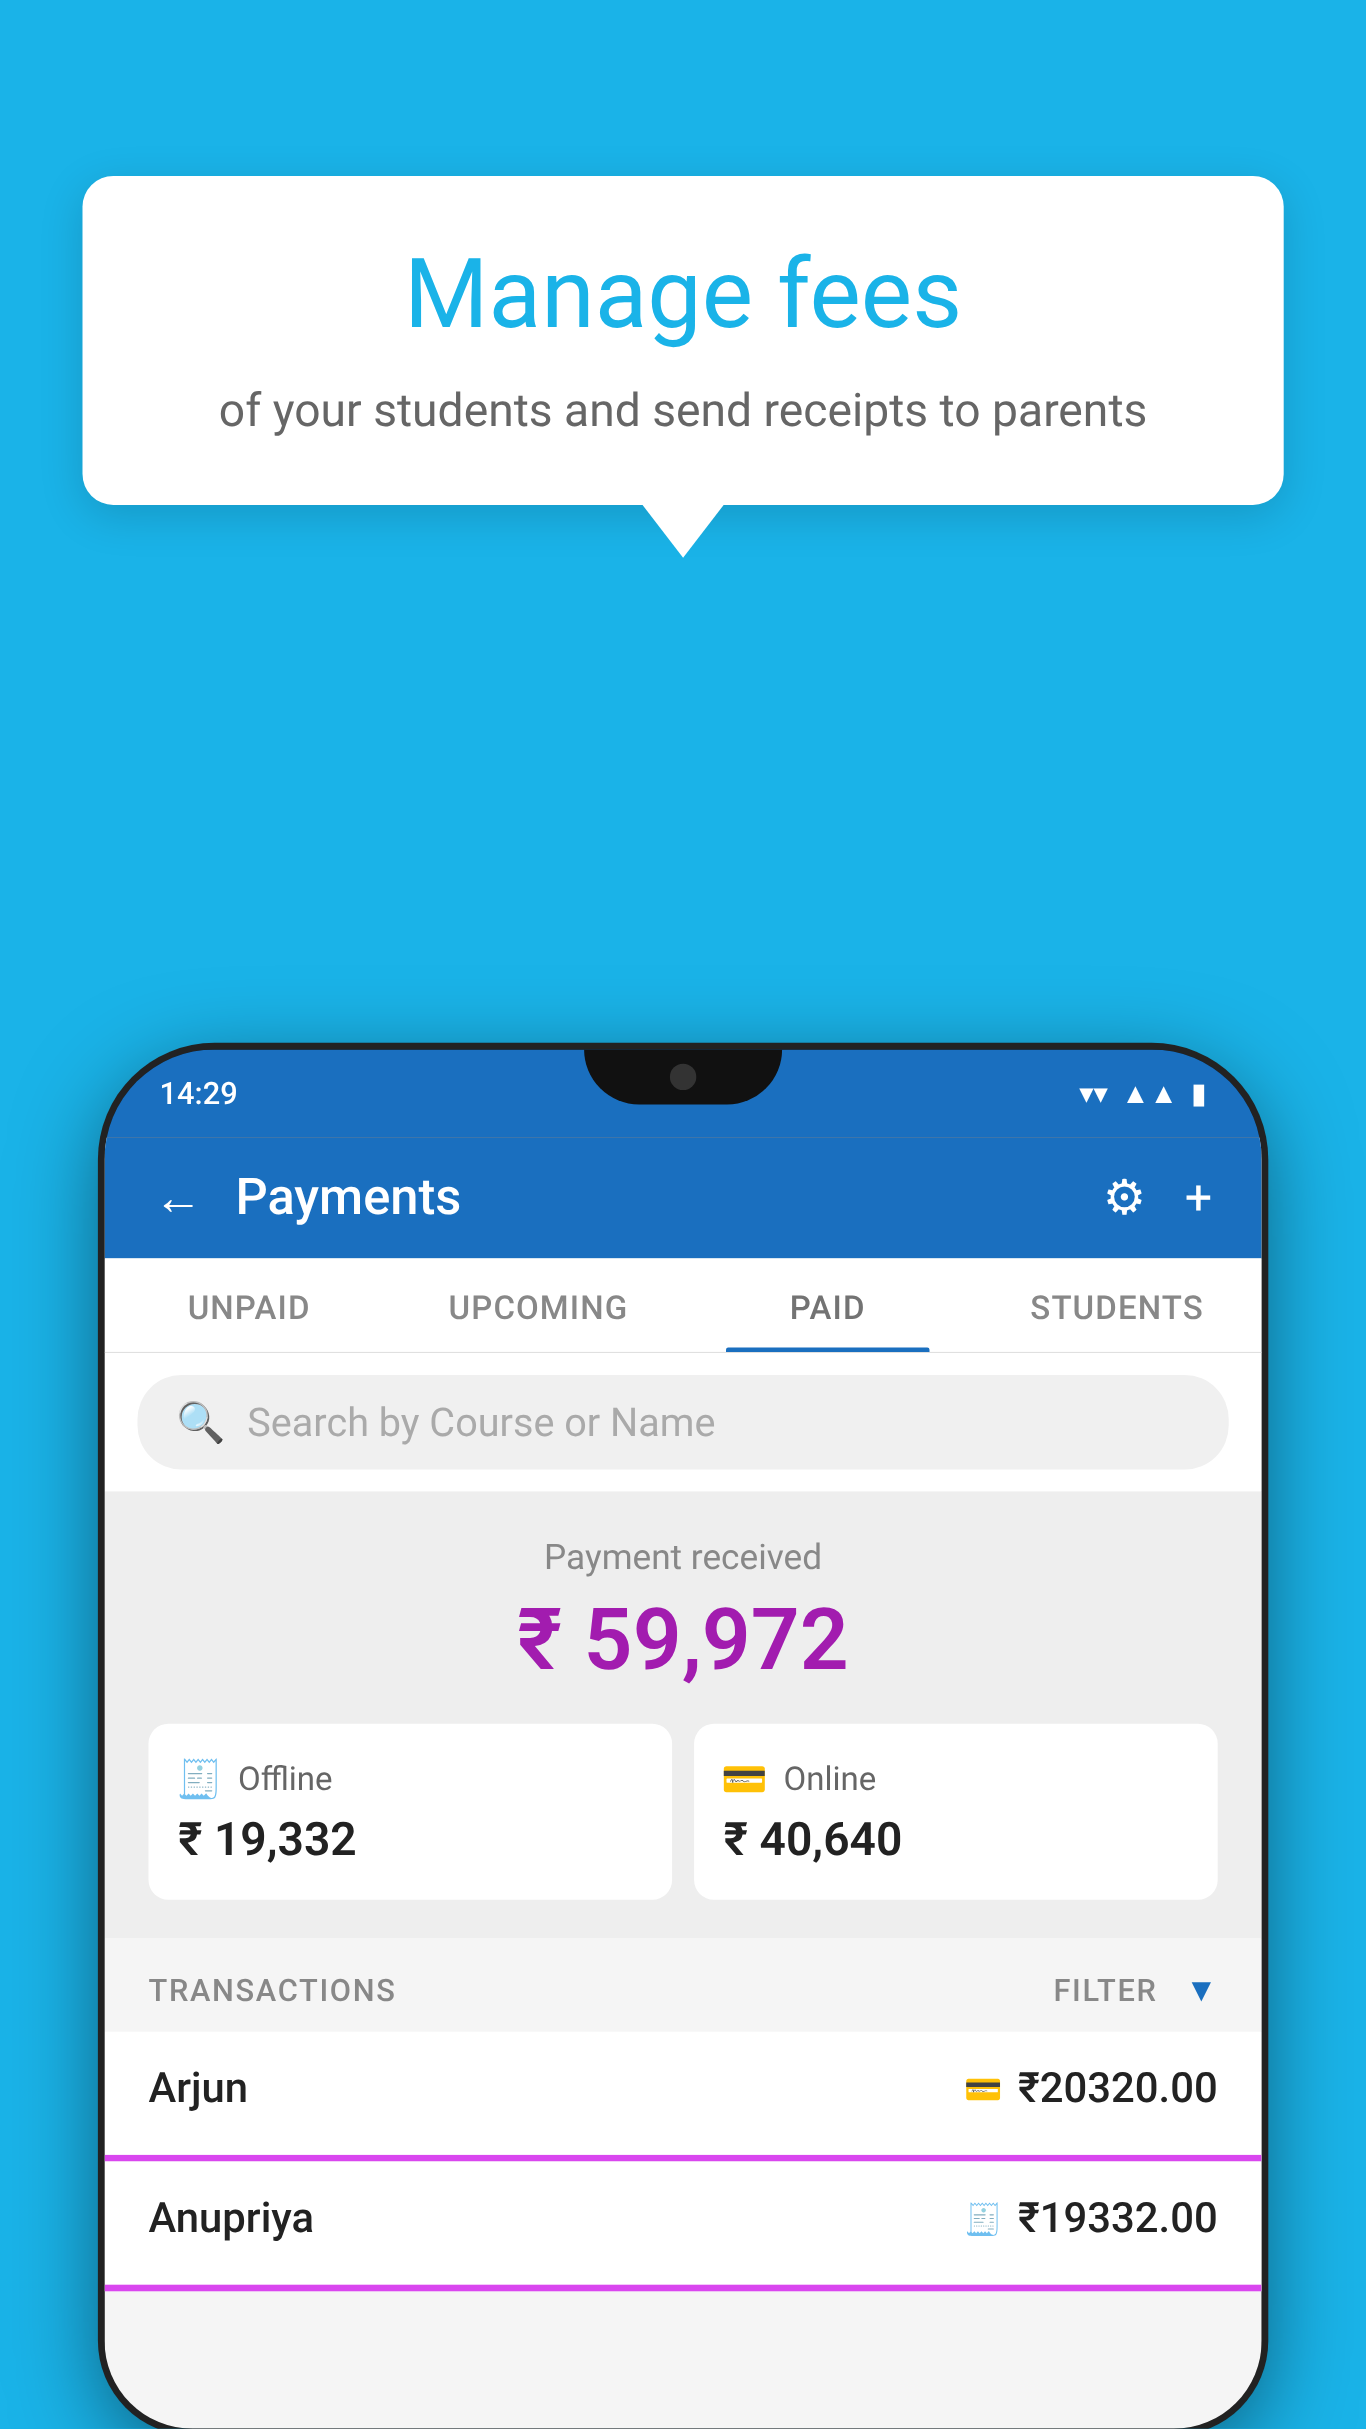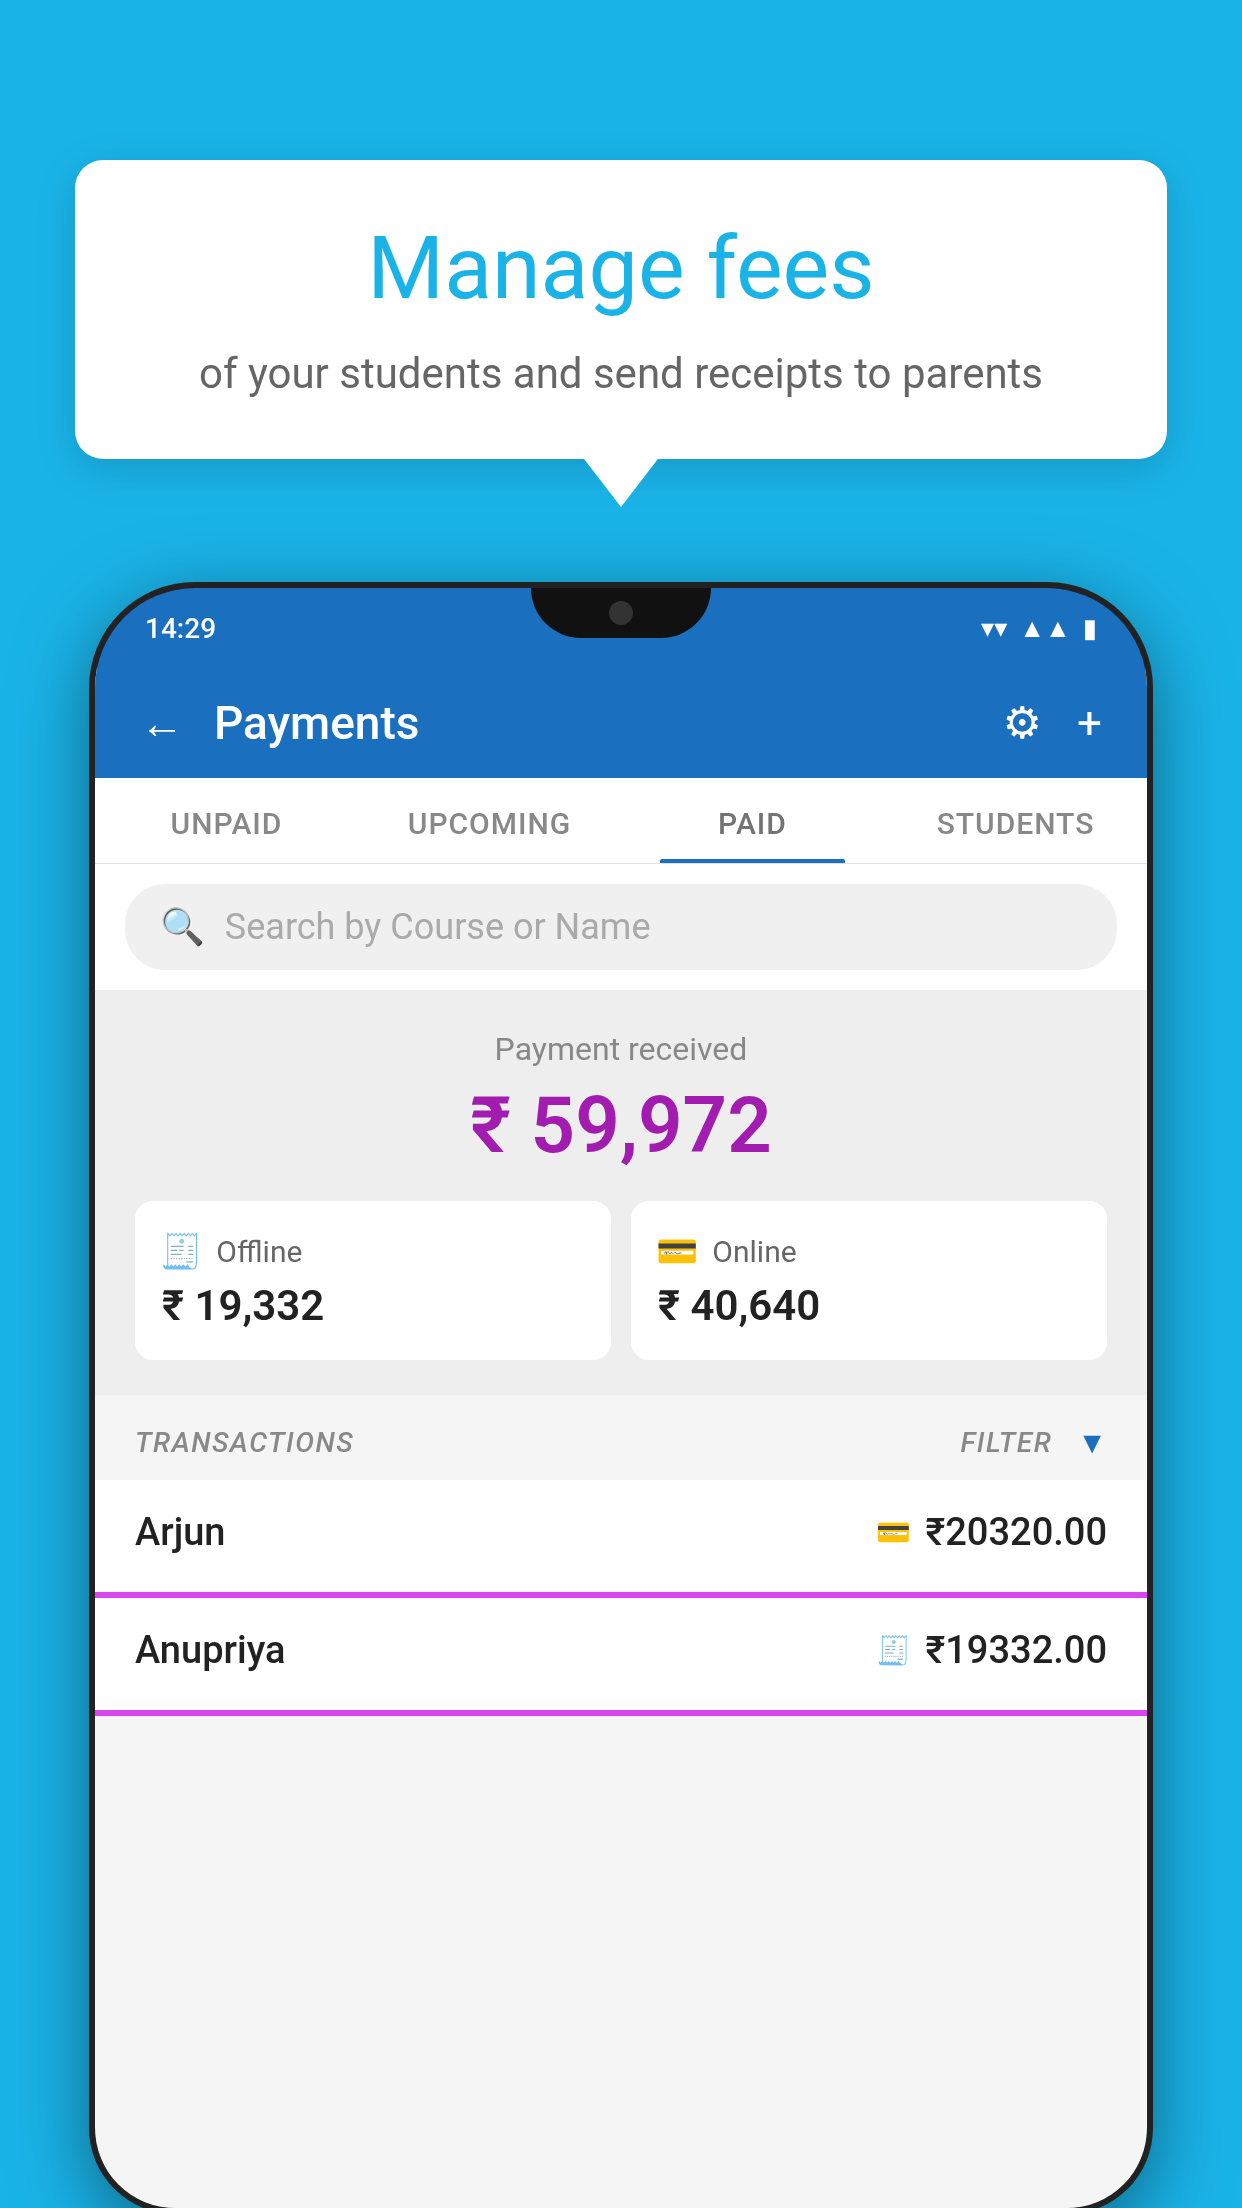--- a/index.html
+++ b/index.html
@@ -49,21 +49,21 @@
       font-weight: 400;
       line-height: 1.4;
     }
 
     
     .phone-frame {
       position: absolute;
       bottom: 0;
       left: 95px;
       right: 95px;
-      height: 1620px;
+      height: 1254px;
       background: #111;
       border-radius: 100px 100px 80px 80px;
       overflow: hidden;
       box-shadow: 0 0 0 6px #222, 0 20px 80px rgba(0,0,0,0.5);
       padding-left: 10px;
     }
 
     
     .phone-notch {
       position: absolute;
@@ -260,21 +260,20 @@
       padding-left: 2px;
     }
 
     
     .transactions-header {
       display: flex;
       justify-content: space-between;
       align-items: center;
       padding: 30px 40px 20px;
       background: #f5f5f5;
-      font-style: italic;
     }
     .transactions-label {
       font-size: 28px;
       color: #888;
       font-weight: 500;
       letter-spacing: 1.5px;
     }
     .filter-wrap {
       display: flex;
       align-items: center;

